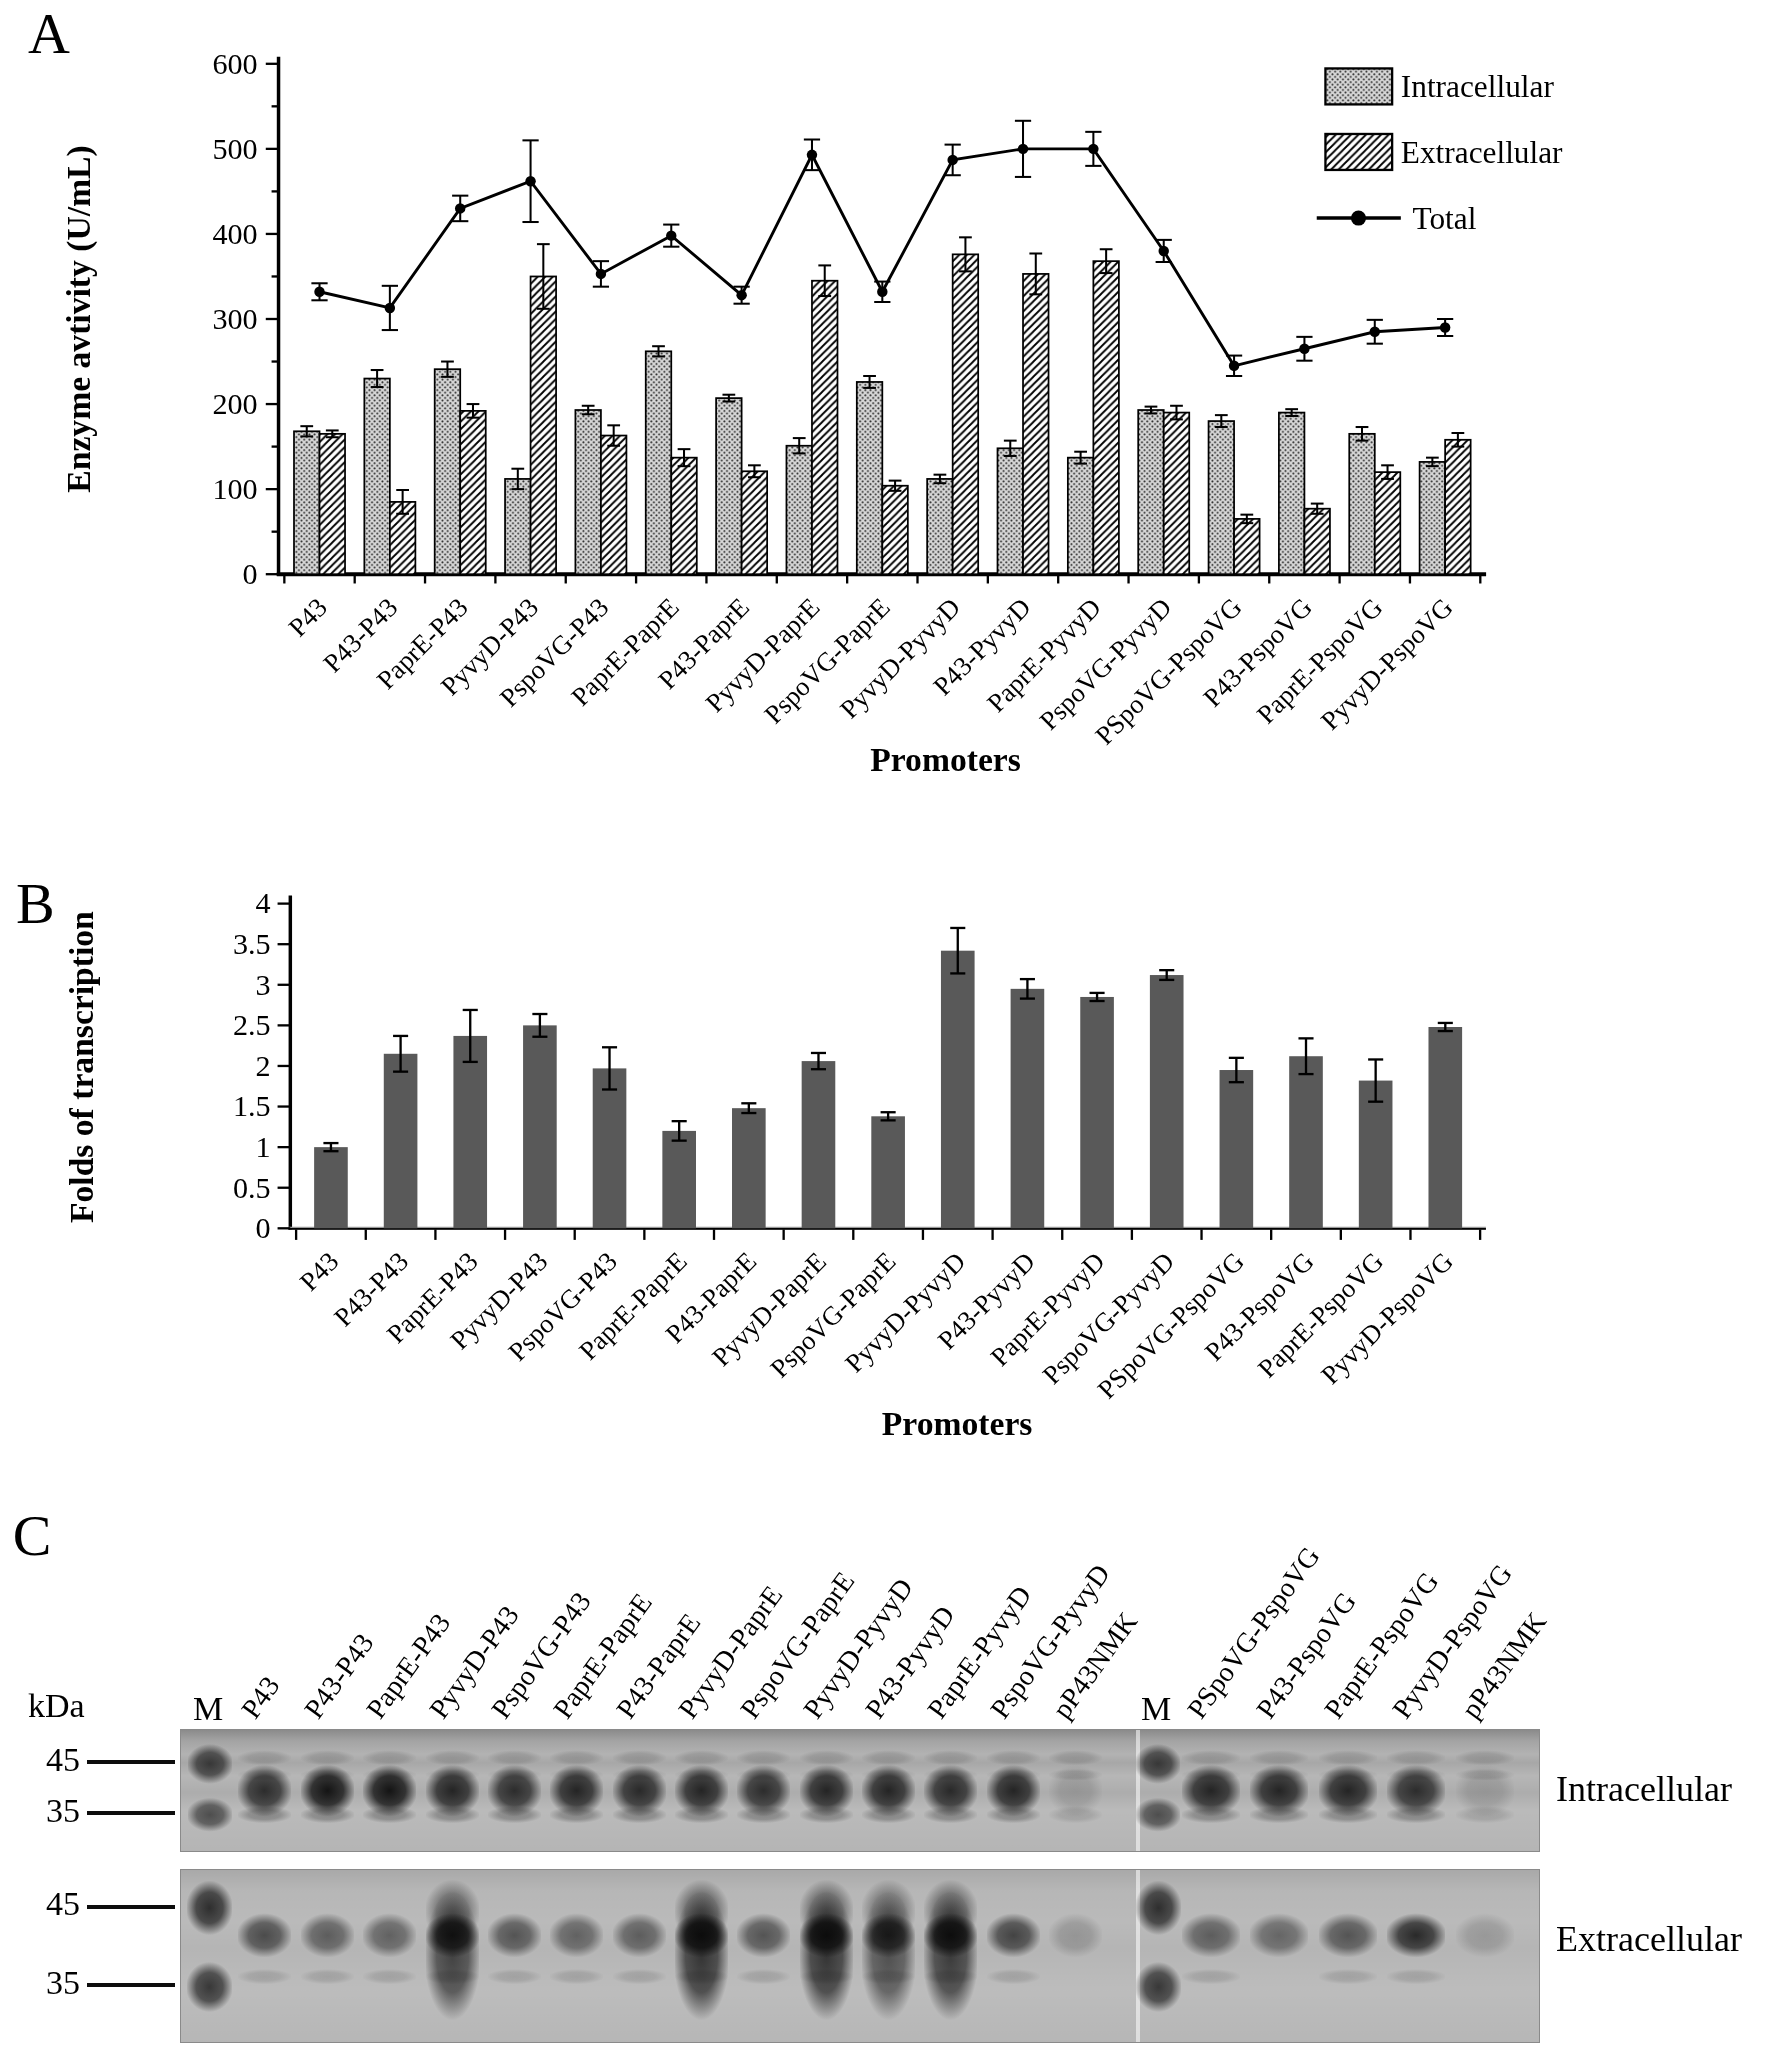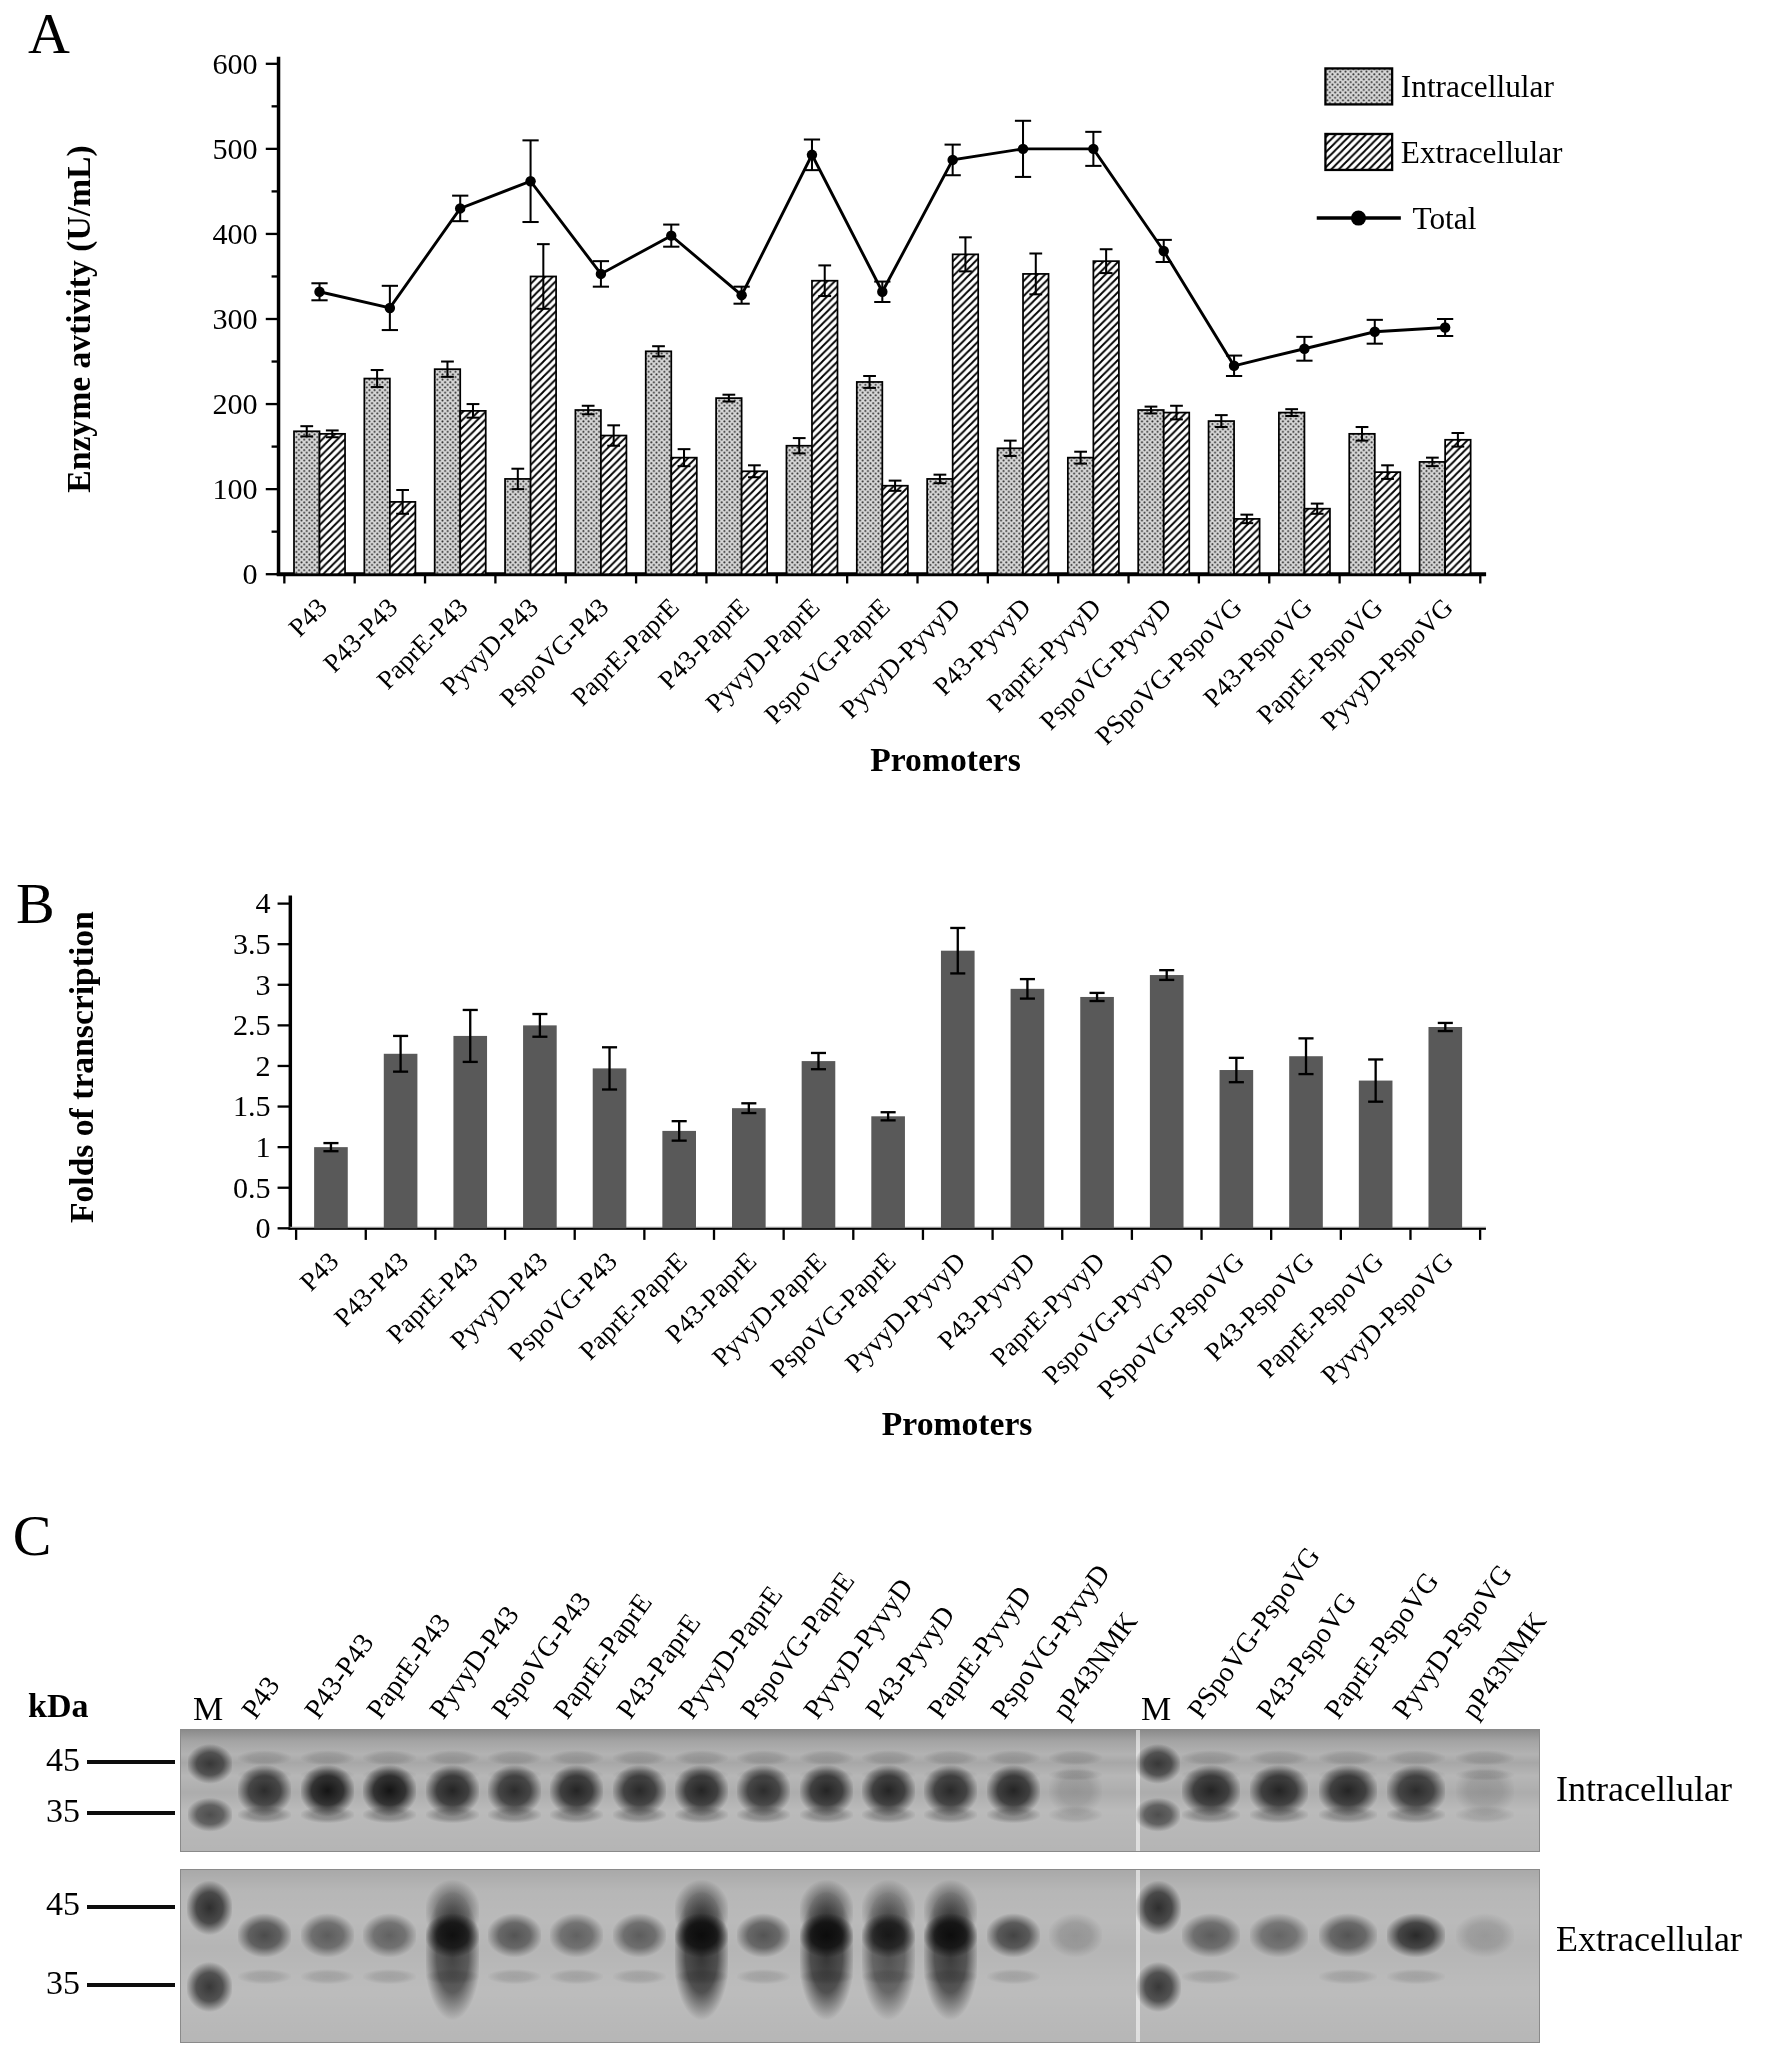--- a/index.html
+++ b/index.html
@@ -617,21 +617,21 @@
         <div class="lane-label" style="left: 946px; top: 1724px;">PaprE-PyvyD</div>
         <div class="lane-label" style="left: 1009px; top: 1724px;">PspoVG-PyvyD</div>
         <div class="lane-label" style="left: 1071px; top: 1724px;">pP43NMK</div>
         <div class="lane-label" style="left: 1206px; top: 1724px;">PSpoVG-PspoVG</div>
         <div class="lane-label" style="left: 1275px; top: 1724px;">P43-PspoVG</div>
         <div class="lane-label" style="left: 1343px; top: 1724px;">PaprE-PspoVG</div>
         <div class="lane-label" style="left: 1411px; top: 1724px;">PyvyD-PspoVG</div>
         <div class="lane-label" style="left: 1480px; top: 1724px;">pP43NMK</div>
       </div>
 
-    <div class="plain-label" style="left:28px;top:1689px;font-size:34px;font-weight:bold;">kDa</div>
+    <div class="plain-label" style="left:28px;top:1689px;font-size:34px;">kDa</div>
     <div class="plain-label" style="left:193px;top:1692px;font-size:34px;">M</div>
     <div class="plain-label" style="left:1141px;top:1692px;font-size:34px;">M</div>
 
     <div class="mw-label" style="left:16px;top:1743px;">45</div>
     <div class="mw-dash" style="left:87px;top:1760px;width:88px;"></div>
     <div class="mw-label" style="left:16px;top:1794px;">35</div>
     <div class="mw-dash" style="left:87px;top:1811px;width:88px;"></div>
 
     <div class="mw-label" style="left:16px;top:1887px;">45</div>
     <div class="mw-dash" style="left:87px;top:1905px;width:88px;"></div>

